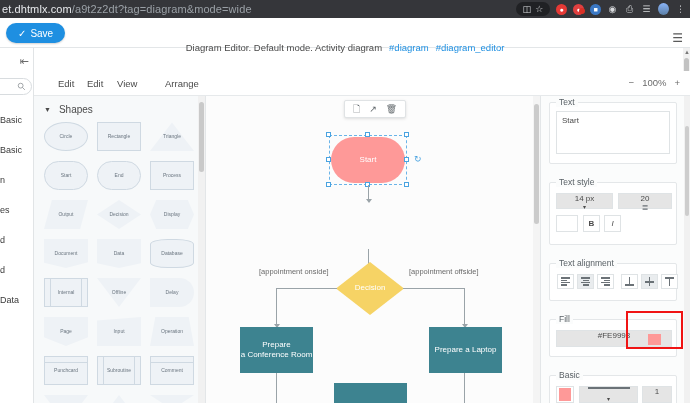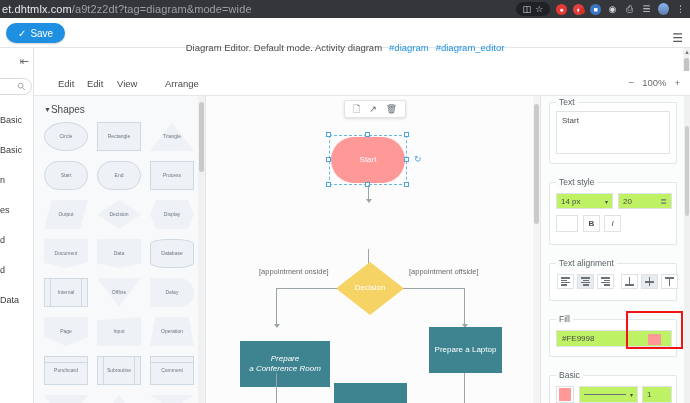--- a/index.html
+++ b/index.html
@@ -120,21 +120,21 @@
   }
   .zoom-ctl span { cursor: pointer; }
 
   
   .palette {
     position: absolute; left: 34px; top: 96px; width: 172px; height: 307px;
     background: #f7f9fa; border-right: 1px solid #e3e6e8; overflow: hidden;
   }
   .palette-title {
     position: absolute; left: 10px; top: 8px; font-size: 10px; color: #4b4b4b;
-    display: flex; align-items: center; gap: 0; cursor: pointer;
+    display: flex; align-items: center; gap: 8px; cursor: pointer;
   }
   .shape-grid {
     position: absolute; left: 8px; top: 24px; width: 156px;
     display: flex; flex-wrap: wrap; gap: 6px 5px;
   }
   .shape-cell {
     width: 48px; height: 33px; position: relative; cursor: pointer;
     display: flex; align-items: center; justify-content: center;
   }
   .shape-cell .sbg {
@@ -244,23 +244,24 @@
   .fs-legend {
     position: absolute; left: 6px; top: -6px; background: #fbfcfc;
     padding: 0 3px; font-size: 8.5px; color: #5a6166;
   }
   .textarea-box {
     position: absolute; left: 6px; top: 8px; right: 6px; height: 43px;
     border: 1px solid #dfe3e5; background: #fff; font-size: 8px;
     color: #4b4b4b; padding: 4px 5px; cursor: text;
   }
   .ctl {
-    position: absolute; border: 1px solid #dfe3e5; background: #bef264;
+    position: absolute; border: 1px solid #dfe3e5; background: #e5e5e5;
     display: flex; align-items: center; font-size: 8px; color: #4b4b4b;
     cursor: pointer;
+    flex-direction: column;
   }
   .ctl.input { cursor: text; }
   .sq-btn {
     position: absolute; width: 17px; height: 15px; border: 1px solid #dfe3e5;
     background: #fff; display: flex; align-items: center;
     justify-content: center; font-size: 8px; color: #4b4b4b; cursor: pointer;
   }
   .sq-btn.active { background: #e9ecee; }
   .align-ic { display: flex; flex-direction: column; gap: 1px; }
   .align-ic i { display: block; height: 1.4px; background: #6b7277; }
@@ -510,21 +511,21 @@
     <div class="conn" style="left:70px; top:192px; width:61px; height:1px;"></div>
     <div class="conn" style="left:70px; top:192px; width:1px; height:38px;"></div>
     <div class="arrow" style="left:67.5px; top:228px;"></div>
     <div class="edge-label" style="left:53px; top:171px;">[appointment onside]</div>
 
     <div class="conn" style="left:197px; top:192px; width:62px; height:1px;"></div>
     <div class="conn" style="left:258px; top:192px; width:1px; height:38px;"></div>
     <div class="arrow" style="left:255.5px; top:228px;"></div>
     <div class="edge-label" style="left:203px; top:171px;">[appointment offside]</div>
 
-    <div class="node process" style="left:34px; top:245px; width:90px; height:46px;font-style:italic;">
+    <div class="node process" style="left:34px; top:231px; width:73px; height:46px;">
       <span>Prepare<br>a Conference Room</span>
     </div>
 
     <div class="node process" style="left:223px; top:231px; width:73px; height:46px;">
       <span>Prepare a Laptop</span>
     </div>
 
     <div class="conn" style="left:70px; top:277px; width:1px; height:30px;"></div>
     <div class="conn" style="left:258px; top:277px; width:1px; height:30px;"></div>
 

